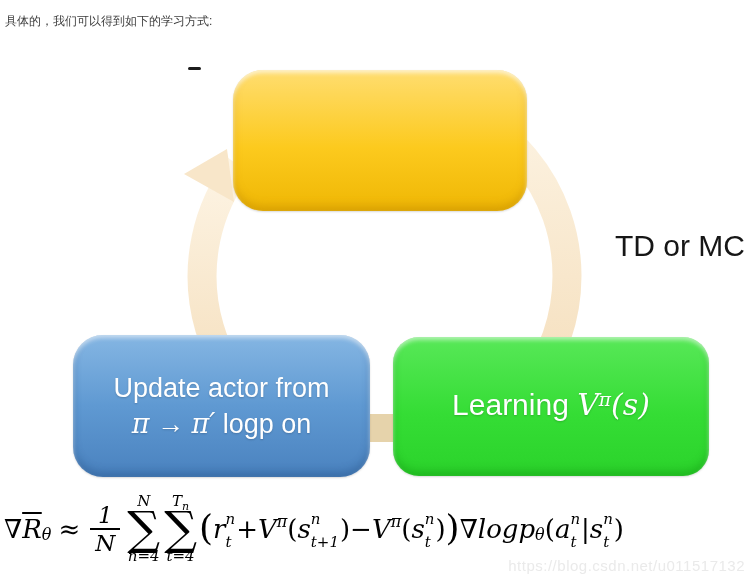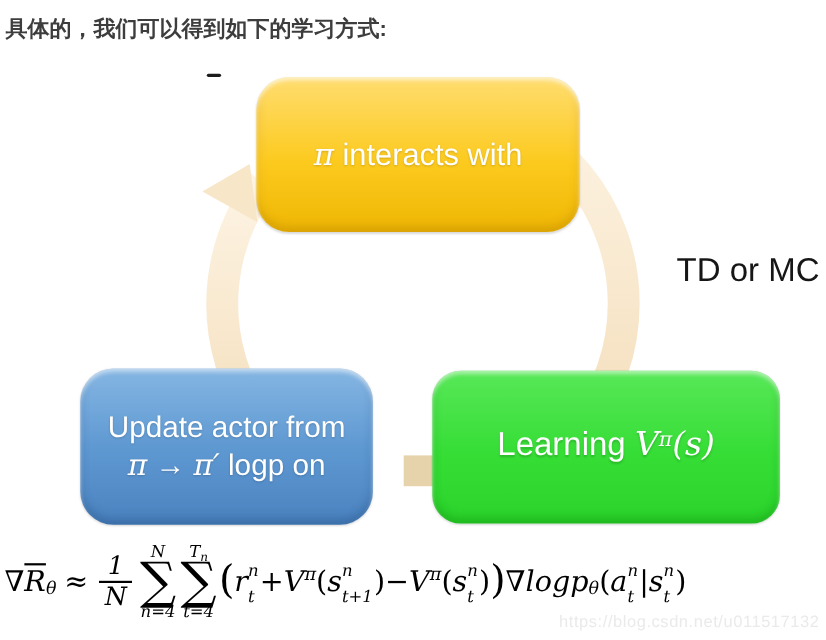--- a/index.html
+++ b/index.html
@@ -1,28 +1,28 @@
 <!DOCTYPE html>
 <html><head>
 <meta charset="utf-8">
 <style>
   html,body{margin:0;padding:0;background:#fff;}
   .canvas{position:relative;width:751px;height:582px;background:#ffffff;overflow:hidden;
           font-family:"Liberation Sans","DejaVu Sans",sans-serif;}
-  .title{position:absolute;left:5px;top:13px;font-size:20px;color:#3d3d3d;font-weight:bold;}
+  .title{position:absolute;left:5px;top:13px;font-size:12px;color:#3d3d3d;}
   .dash{position:absolute;left:188px;top:67px;width:13px;height:3px;background:#1c1c1c;border-radius:2px;}
   .ring-svg{position:absolute;left:0;top:0;}
   
   .box{position:absolute;color:#fff;text-align:center;display:flex;flex-direction:column;
        justify-content:center;text-shadow:0 1px 2px rgba(0,0,0,0.18);}
   .box-yellow{left:233px;top:70px;width:294px;height:141px;border-radius:30px;
        background:linear-gradient(180deg,#ffdd70 0%,#fcca1e 55%,#efb704 100%);
        box-shadow:inset 0 3px 4px rgba(255,255,255,.65), inset 0 -5px 9px rgba(176,120,0,.35), 0 1px 2px rgba(0,0,0,.15);
        font-size:28px;line-height:36px;}
-  .box-blue{left:73px;top:335px;width:266px;height:142px;border-radius:30px;
+  .box-blue{left:73px;top:335px;width:297px;height:142px;border-radius:30px;
        background:linear-gradient(180deg,#85b6e3 0%,#5f99d2 50%,#4a82bf 100%);
        box-shadow:inset 0 3px 4px rgba(255,255,255,.55), inset 0 -5px 9px rgba(20,60,110,.30), 0 1px 2px rgba(0,0,0,.15);
        font-size:27px;line-height:35px;}
   .box-green{left:393px;top:337px;width:316px;height:139px;border-radius:26px;
        background:linear-gradient(180deg,#58e858 0%,#35dd35 55%,#2bd32b 100%);
        box-shadow:inset 0 3px 4px rgba(255,255,255,.55), inset 0 -5px 9px rgba(0,120,0,.30), 0 1px 2px rgba(0,0,0,.15);
        font-size:30px;line-height:38px;}
   .mi{font-family:"DejaVu Serif","Liberation Serif",serif;font-style:italic;}
   .sup-pi{font-family:"DejaVu Serif",serif;font-style:italic;font-size:0.62em;position:relative;top:-0.45em;}
   
@@ -62,21 +62,20 @@
         <stop offset="1" stop-color="#f3dab4"></stop>
       </linearGradient>
     </defs>
     <path d="M 417 96 A 183 183 0 0 1 417 456" fill="none" stroke="url(#ringGrad)" stroke-width="29"></path>
     <path d="M 322 448 A 183 183 0 0 1 239 166" fill="none" stroke="url(#ringGrad)" stroke-width="29"></path>
     <polygon points="227,149 234,202 184,174" fill="#f8e6c9"></polygon>
     <rect x="367" y="414" width="30" height="28" fill="#e6d3ab"></rect>
   </svg>
 
   <div class="box box-yellow">
-    <div><span class="mi">π</span><span> interacts with</span></div>
   </div>
 
 
   <div class="right-label">TD or MC</div>
 
   <div class="box box-blue">
     <div>Update actor from</div>
     <div><span class="mi">π</span><span> → </span><span class="mi">π′</span><span> logp on</span></div>
   </div>
 

